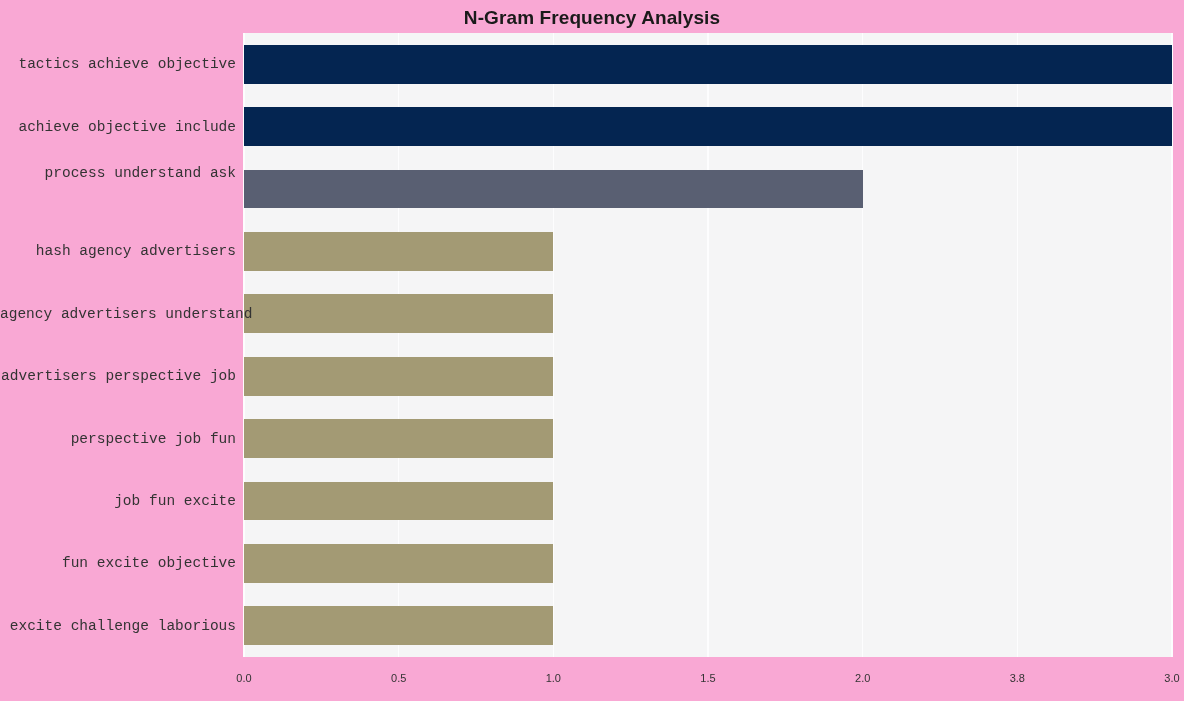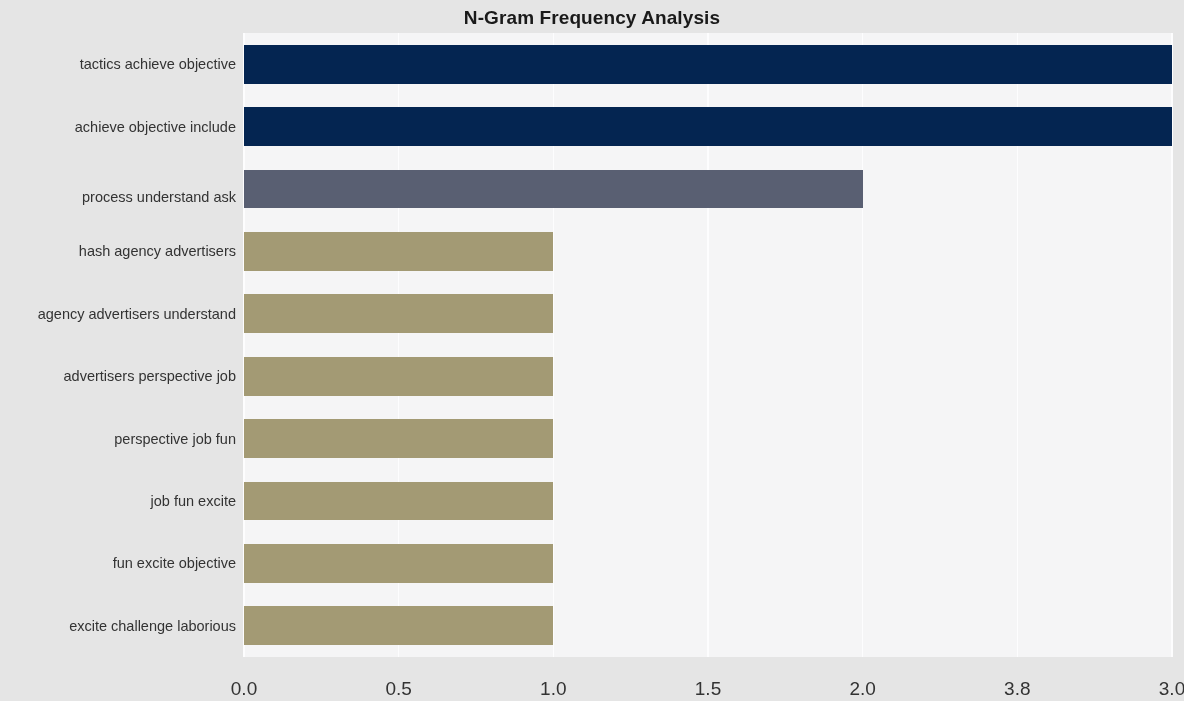--- a/index.html
+++ b/index.html
@@ -14,21 +14,21 @@
     position: relative;
     overflow: hidden;
   }
 
   #chart-figure {
     position: absolute;
     left: 0;
     top: 0;
     width: 1184px;
     height: 701px;
-    background: #e5e5e5;
+    background: #f9a8d4;
   }
 
   
   #chart-title {
     position: absolute;
     left: 0;
     top: 7px;
     width: 1184px;
     text-align: center;
     font-size: 19px;
@@ -75,20 +75,21 @@
     height: 100%;
   }
 
   
   #y-axis-labels {
     position: absolute;
     left: 0;
     top: 33px;
     width: 236px;
     height: 624px;
+    font-family: Liberation Mono, monospace;
   }
   .y-tick-label {
     position: absolute;
     right: 0;
     width: 236px;
     text-align: right;
     font-size: 14.5px;
     color: #333333;
     white-space: nowrap;
     transform: translateY(-50%);
@@ -97,22 +98,22 @@
   
   #x-axis-labels {
     position: absolute;
     left: 244px;
     top: 657px;
     width: 928px;
     height: 24px;
   }
   .x-tick-label {
     position: absolute;
-    top: 21px;
-    font-size: 19px;
+    top: 15px;
+    font-size: 11px;
     color: #333333;
     transform: translateX(-50%);
     white-space: nowrap;
   }
   #x-axis-title {
     position: absolute;
     left: 244px;
     top: 714px;
     width: 928px;
     text-align: center;
@@ -167,21 +168,21 @@
         </div>
         <div class="bar-row" style="top: 573.456px; height: 38.688px;">
           <div class="bar" title="excite challenge laborious: 1" style="width: 309.333px; background: rgb(163, 154, 116);"></div>
         </div>
       </div>
   </div>
 
   <div id="y-axis-labels">
       <div class="y-tick-label" style="top: 31.2px;">tactics achieve objective</div>
       <div class="y-tick-label" style="top: 93.6px;">achieve objective include</div>
-      <div class="y-tick-label" style="top: 164px;">process understand ask</div>
+      <div class="y-tick-label" style="top: 140px;">process understand ask</div>
       <div class="y-tick-label" style="top: 218.4px; margin-left: 47px;">hash agency advertisers</div>
       <div class="y-tick-label" style="top: 280.8px;">agency advertisers understand</div>
       <div class="y-tick-label" style="top: 343.2px;">advertisers perspective job</div>
       <div class="y-tick-label" style="top: 405.6px;">perspective job fun</div>
       <div class="y-tick-label" style="top: 468px;">job fun excite</div>
       <div class="y-tick-label" style="top: 530.4px;">fun excite objective</div>
       <div class="y-tick-label" style="top: 592.8px;">excite challenge laborious</div>
     </div>
 
   <div id="x-axis-labels">

